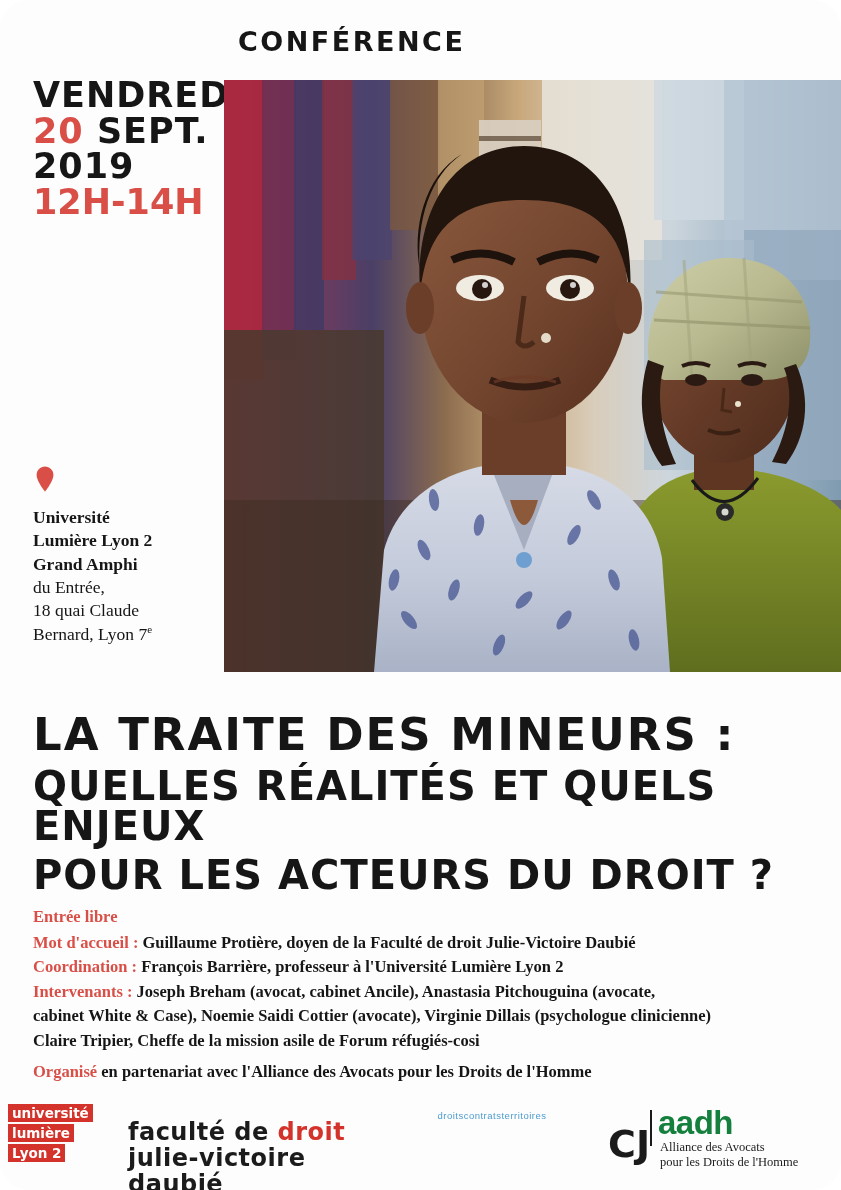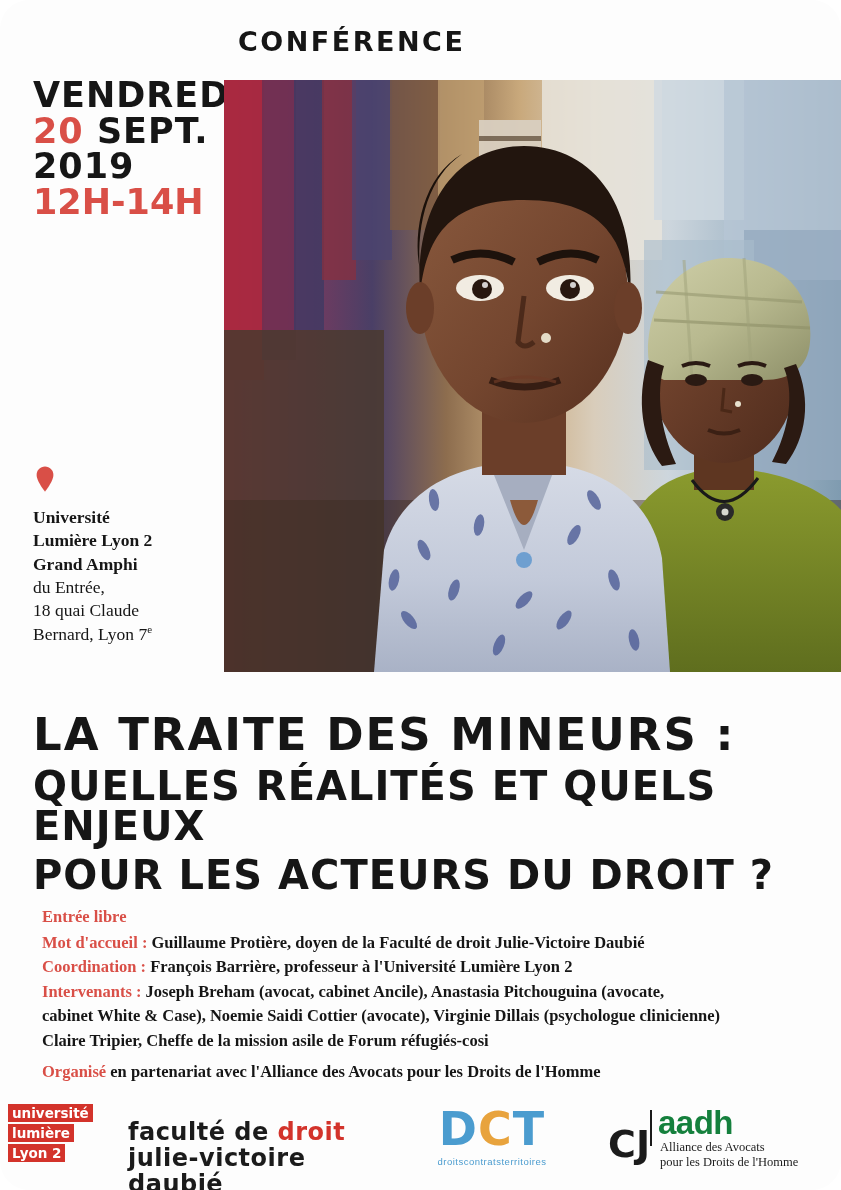--- a/index.html
+++ b/index.html
@@ -120,21 +120,21 @@
     line-height: 1.0;
     letter-spacing: 0.5px;
   }
   .title-l1 { font-size: 45px; letter-spacing: 2px; margin-top: 12px; }
   .title-l2 { font-size: 40px; margin-top: 9px; letter-spacing: 1px; }
   .title-l3 { font-size: 40px; margin-top: 9px; letter-spacing: 1px; }
 
   
   .details {
     position: absolute;
-    left: 42px;
+    left: 33px;
     top: 905px;
     width: 790px;
     font-family: "Liberation Serif", serif;
     font-size: 16.5px;
     line-height: 1.43;
     color: #161616;
   }
   .details p { margin: 0 0 1px 0; }
   .red-label {
     color: #d94f47;
@@ -499,23 +499,20 @@
       <div><span class="lyon2-row lyon2-r3">Lyon 2</span></div>
     </div>
 
     <div class="logo-fac">
       <div class="fac-l1"><span>Faculté de </span><span class="red">droit</span></div>
       <div class="fac-l2">Julie-Victoire</div>
       <div class="fac-l3">Daubié</div>
     </div>
 
     <div class="logo-dct">
-      <div class="dct-letters">
-        <span class="d">D</span><span class="c">C</span><span class="t">T</span>
-      </div>
       <div class="dct-sub">droitscontratsterritoires</div>
     </div>
 
     <div class="logo-aadh">
       <div class="aadh-mark">CJ</div>
       <div class="aadh-divider"></div>
       <div class="aadh-name">aadh</div>
       <div class="aadh-sub">
         <div>Alliance des Avocats</div>
         <div>pour les Droits de l'Homme</div>

